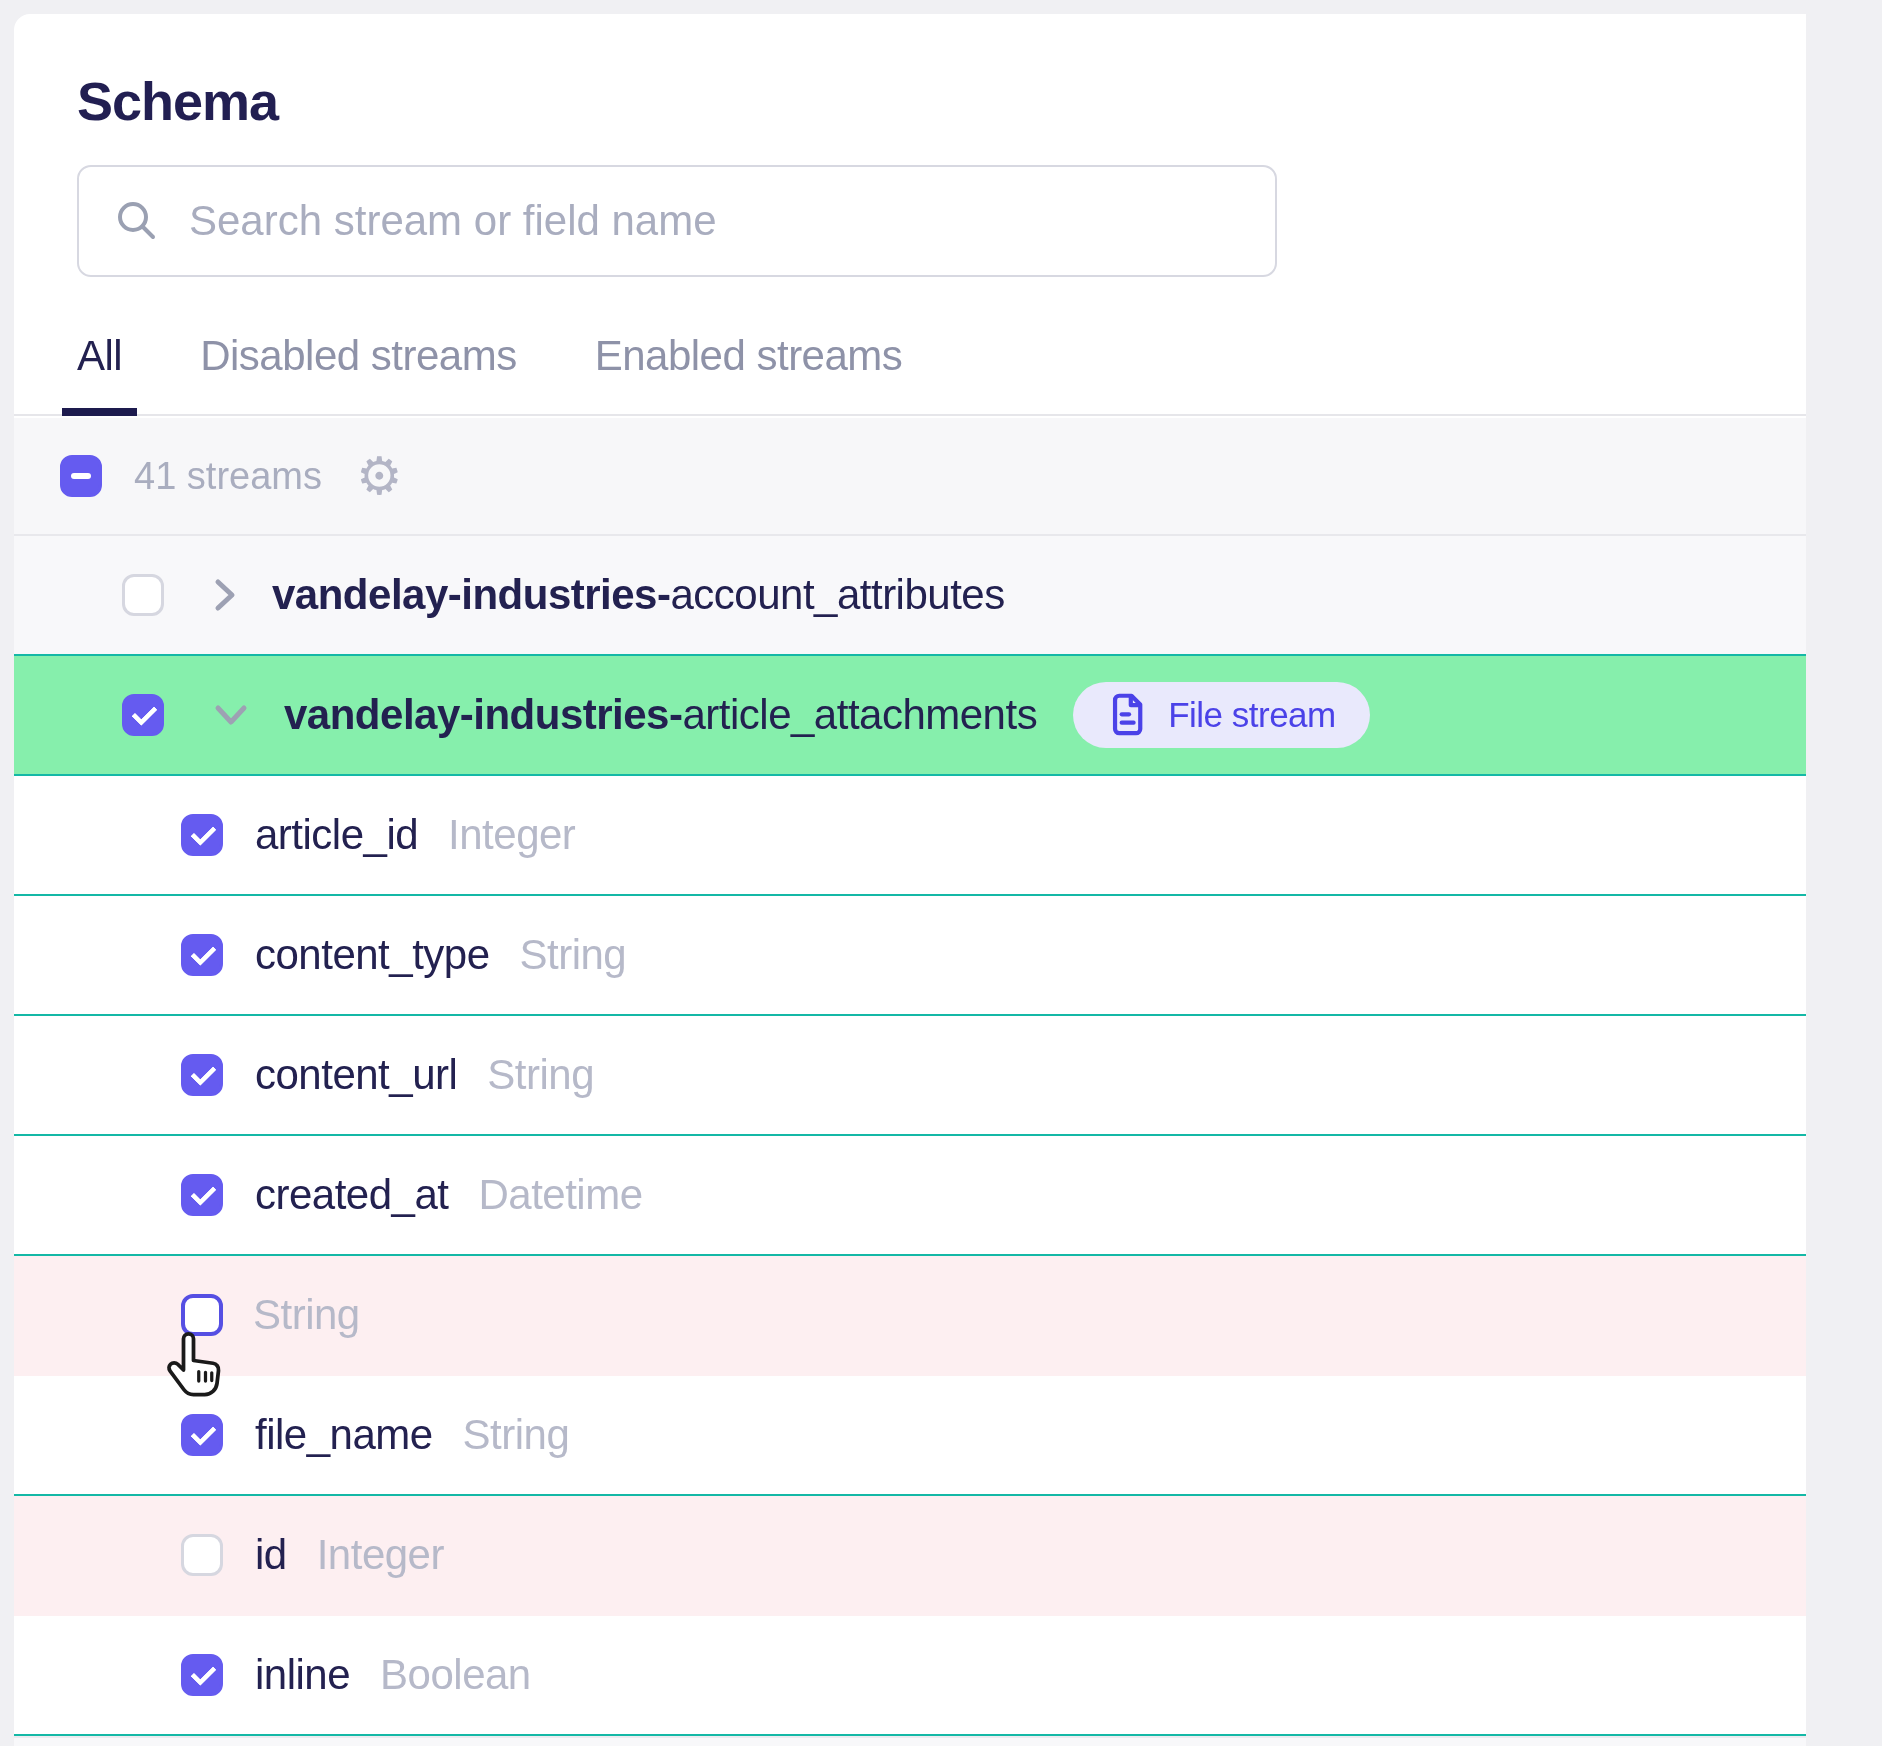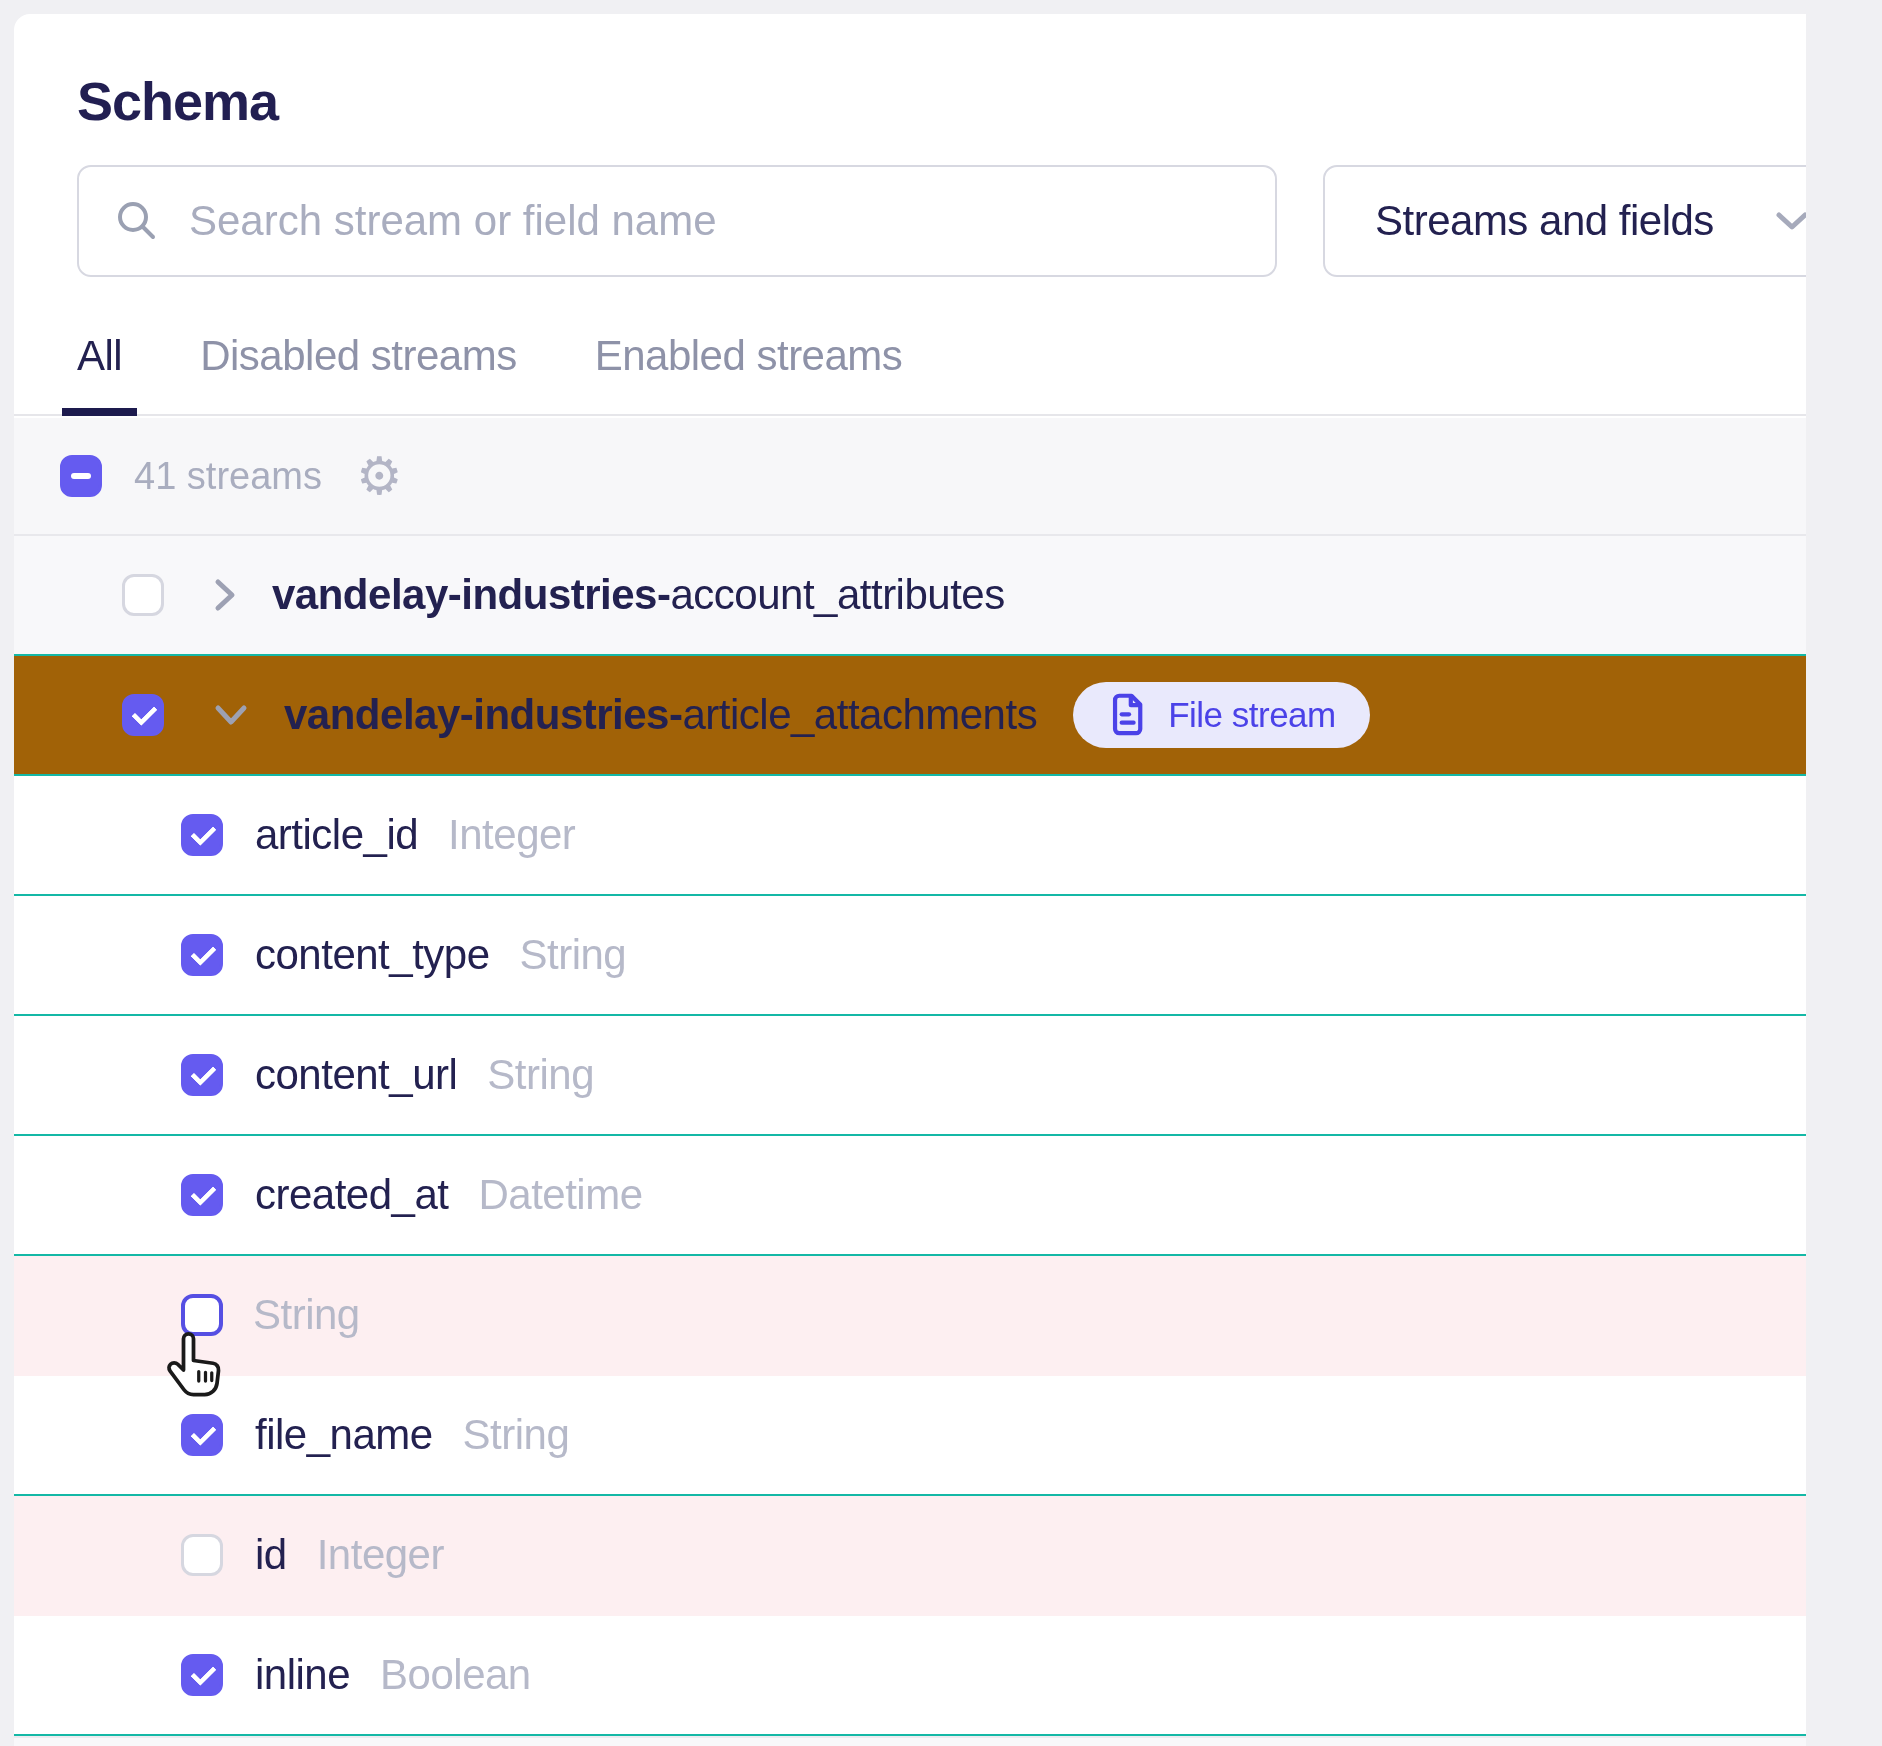--- a/index.html
+++ b/index.html
@@ -30,21 +30,21 @@
   
   .stream-bar{position:absolute;left:0;top:404px;width:1868px;height:118px;box-sizing:border-box;
     background:#f7f7f9;border-bottom:2px solid #e8e8ec;display:flex;align-items:center;padding-left:46px;}
   .stream-count{font-size:38px;color:#a9adbf;margin-left:32px;}
   .gear{font-size:52px;color:#b3b5c6;margin-left:34px;line-height:1;cursor:pointer;font-family:"DejaVu Sans",sans-serif;}
 
   
   .rows{position:absolute;left:0;top:522px;width:1868px;}
   .row{display:flex;align-items:center;height:120px;box-sizing:border-box;border-bottom:2px solid #14b8a6;background:#fff;}
   .row.stream{background:#f8f8fa;padding-left:108px;}
-  .row.stream.selected{background:#a16207;}
+  .row.stream.selected{background:#86efac;}
   .row.field{padding-left:167px;}
   .row.field.removed{background:#fdeff1;border-bottom-color:#fdeff1;}
 
   .stream-name{font-size:42px;color:#232150;margin-left:34px;letter-spacing:-0.5px;}
   .stream-name b{font-weight:700;}
   .field-name{font-size:42px;color:#232150;margin-left:32px;letter-spacing:-0.5px;}
   .field-type{font-size:42px;color:#b6b9c9;margin-left:30px;letter-spacing:-0.5px;}
 
   .chevron{margin-left:48px;display:flex;align-items:center;cursor:pointer;}
   .row.stream:not(.expanded) .chevron-down-icon{display:none;}
@@ -80,26 +80,20 @@
     <div class="page-title">Schema</div>
 
     <div class="search-box">
       <svg width="44" height="44" viewBox="0 0 44 44">
         <circle cx="18" cy="18" r="13" fill="none" stroke="#9aa0b2" stroke-width="4"></circle>
         <line x1="28" y1="28" x2="38" y2="38" stroke="#9aa0b2" stroke-width="4" stroke-linecap="round"></line>
       </svg>
       <input type="text" placeholder="Search stream or field name" style="">
     </div>
 
-    <div class="filter-select">
-      <div class="value">Streams and fields</div>
-      <svg width="38" height="24" viewBox="0 0 38 24">
-        <polyline points="6,6 19,18 32,6" fill="none" stroke="#a6aabb" stroke-width="5" stroke-linecap="round" stroke-linejoin="round"></polyline>
-      </svg>
-    </div>
 
     <div class="tabs">
       <div class="tab active">All</div>
       <div class="tab">Disabled streams</div>
       <div class="tab">Enabled streams</div>
     </div>
 
     <div class="stream-bar">
       <span class="checkbox indeterminate"></span>
       <span class="stream-count">41 streams</span>

